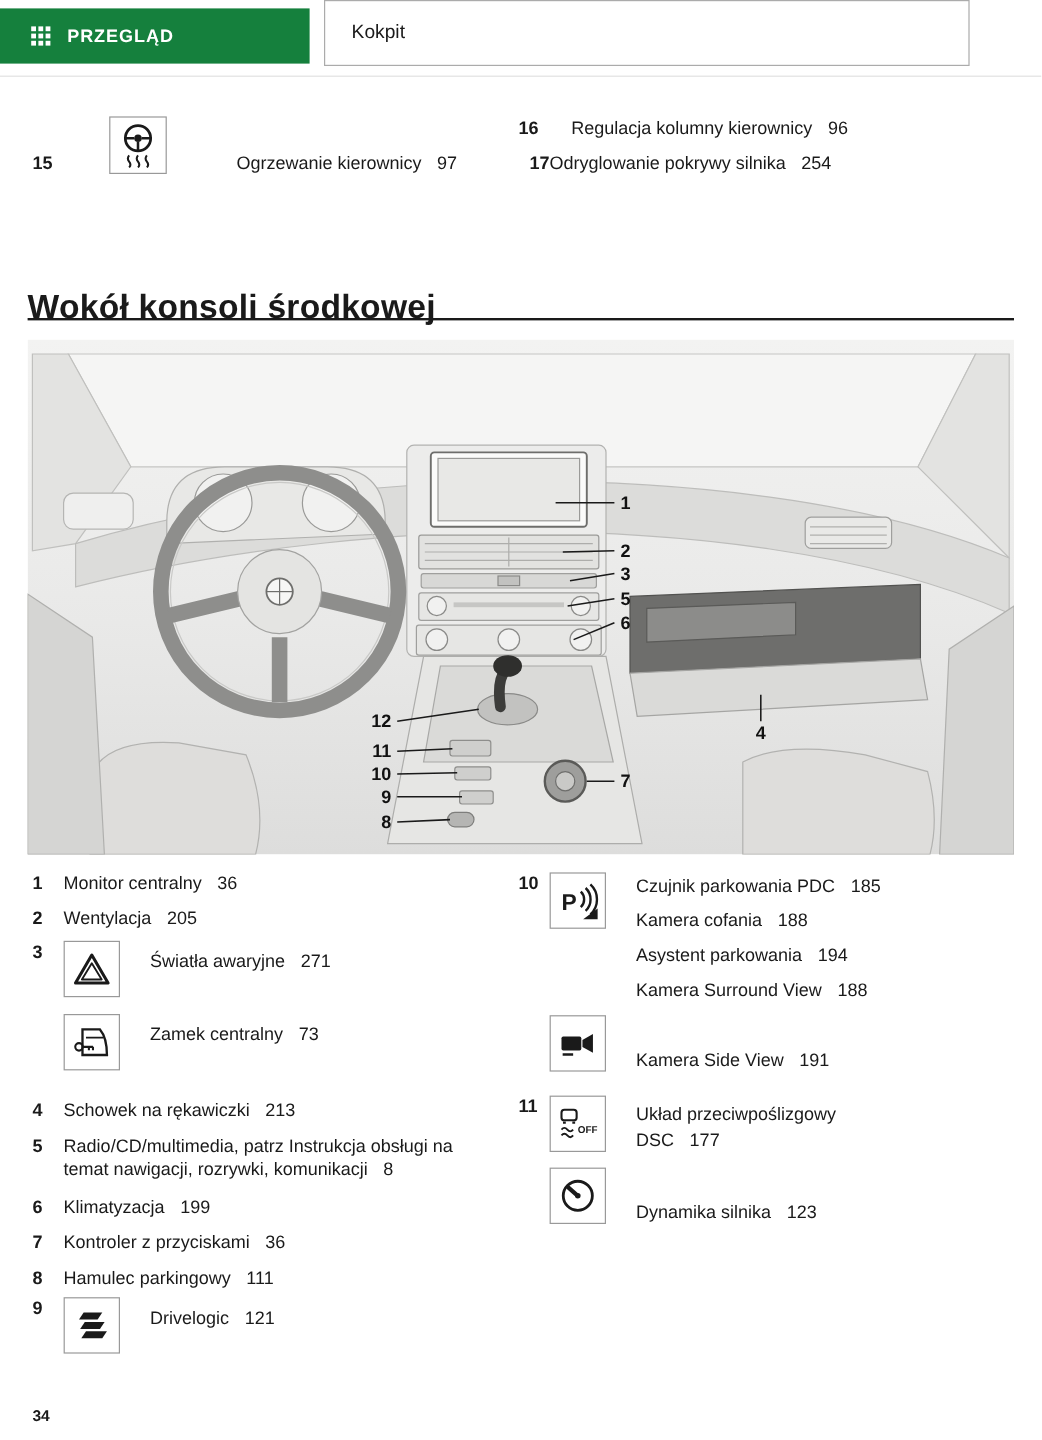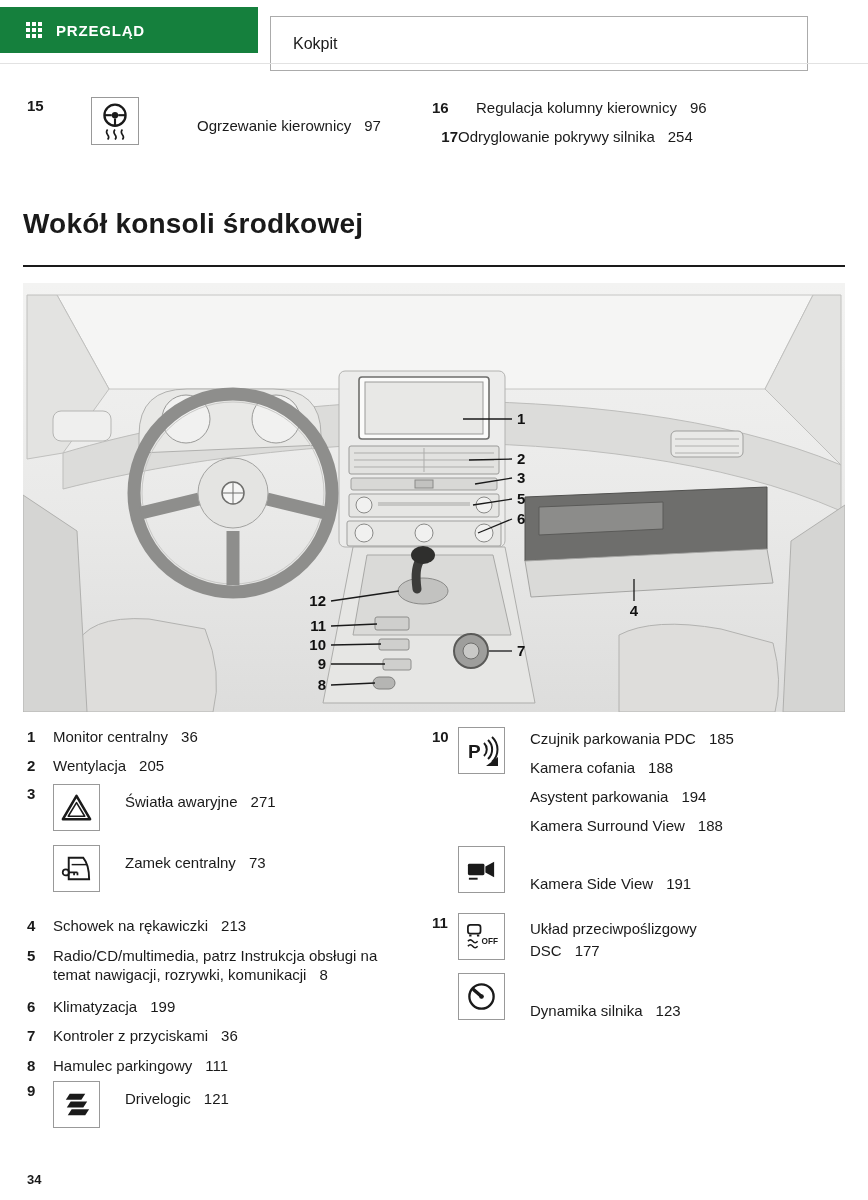--- a/index.html
+++ b/index.html
@@ -6,41 +6,41 @@
   html,body { background:#ffffff; }
   body { font-family:"Liberation Sans", sans-serif; color:#1a1a1a; }
   .page { position:relative; width:868px; height:1200px; background:#fff; overflow:hidden; }
 
   
   .header-bar { position:absolute; left:0; top:7px; width:258px; height:46px; background:#15803d;
                 display:flex; align-items:center; padding-left:26px; gap:14px; }
   .grid-icon { display:grid; grid-template-columns:repeat(3,4px); grid-auto-rows:4px; gap:2px; }
   .grid-icon i { width:4px; height:4px; background:#fff; display:block; }
   .nav-label { color:#fff; font-weight:bold; font-size:15px; letter-spacing:.8px; }
-  .tab-box { position:absolute; left:270px; top:16px; width:538px; height:55px; border:1px solid #ababab;
+  .tab-box { position:absolute; left:270px; top:0; width:538px; height:55px; border:1px solid #ababab;
              display:flex; align-items:center; padding-left:22px; font-size:16px; background:#fff; }
   .header-rule { position:absolute; left:0; top:63px; width:868px; height:1px; background:#e2e2e2; }
 
   
   .ti { position:absolute; display:flex; font-size:15px; }
-  .ti-15 { left:27px; top:97px; align-items:flex-start;gap:36px; }
+  .ti-15 { left:27px; top:97px; align-items:flex-end;gap:36px; }
   .ti-16 { left:432px; top:99px;gap:18px; }
   .ti-17 { left:432px; top:128px;text-align:right; }
   .num { font-weight:bold; width:26px; flex-shrink:0; }
   .num-w { width:28px; }
   .pg { margin-left:13px; }
   .ti-label { padding-top:3px;margin-top:17px; }
   .icon-cell { width:72px; flex-shrink:0; }
   .ti .icon-cell { width:70px; }
   .icon-box { width:48px; height:48px; border:1px solid #999; background:#fff;
               display:flex; align-items:center; justify-content:center; }
   .icon-box.sm { width:47px; height:47px; }
 
   
-  .sec-title { position:absolute; left:23px; top:208px; font-size:28px; font-weight:bold; letter-spacing:.2px; }
+  .sec-title { position:absolute; left:23px; top:240px; font-size:28px; font-weight:bold; letter-spacing:.2px; }
   .sec-rule { position:absolute; left:23px; top:265px; width:822px; height:2px; background:#1a1a1a; }
 
   
   .figure { position:absolute; left:23px; top:283px; width:822px; height:429px; }
   svg text.co { font-family:"Liberation Sans",sans-serif; font-size:15px; font-weight:bold; fill:#111; }
   svg .lead { stroke:#1a1a1a; stroke-width:1.3; }
   svg text.icn { font-family:"Liberation Sans",sans-serif; }
 
   
   .legend { position:absolute; left:27px; top:723px; width:818px; display:flex; font-size:15px; line-height:19px; }

